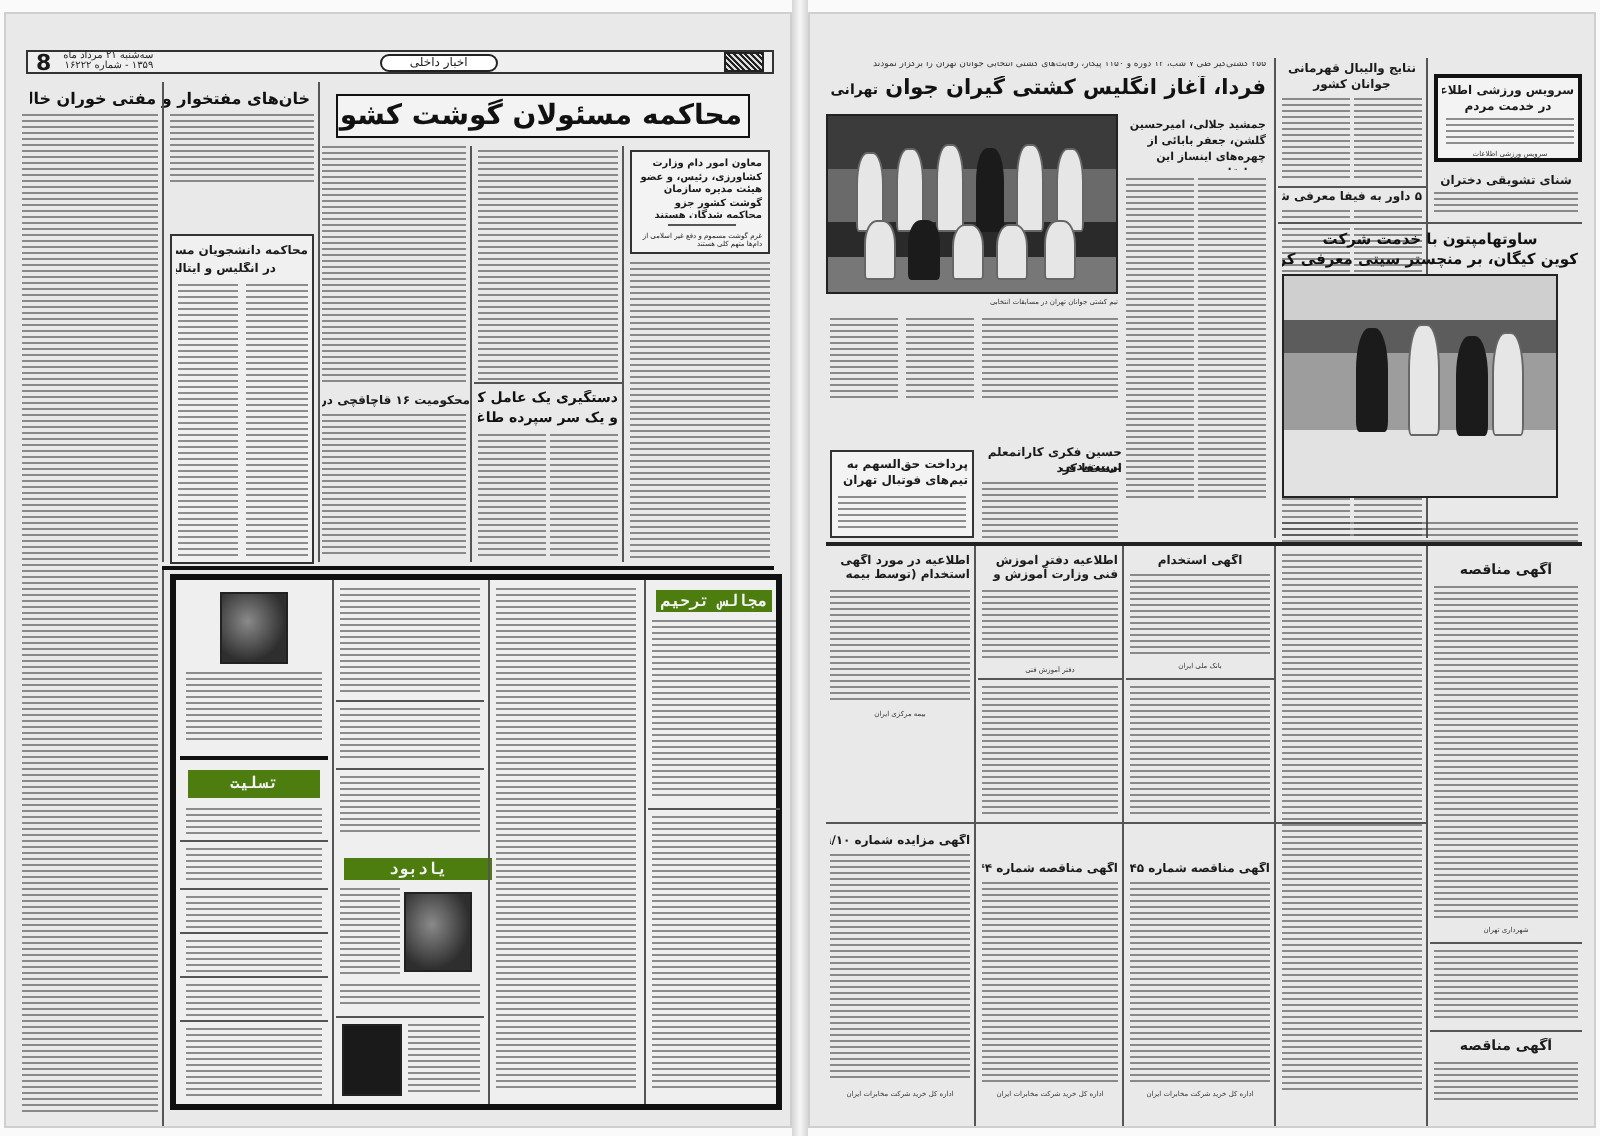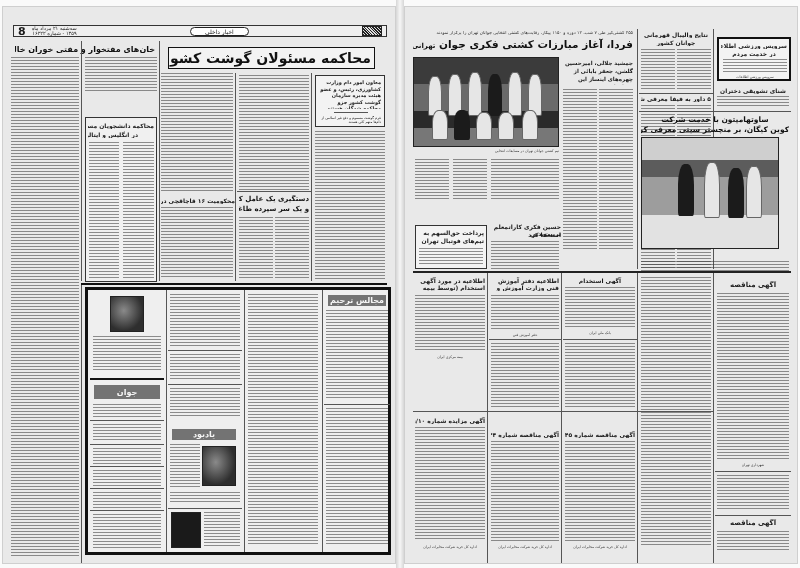--- a/index.html
+++ b/index.html
@@ -29,21 +29,21 @@
   .headline { position: absolute; direction: rtl; font-weight: bold; color: #111; white-space: nowrap; text-align: right; overflow: hidden; }
   .boxed { border: 1.5px solid #111; background: #f3f3f3; }
   .photo { position: absolute; background: radial-gradient(ellipse at 40% 40%, #8a8a8a, #2e2e2e 70%); border: 1px solid #222; }
   .photo.team { background:
       linear-gradient(180deg, #3b3b3b 0 30%, #6a6a6a 30% 60%, #2a2a2a 60% 80%, #777 80%); }
   .photo.match { background:
       linear-gradient(180deg, #cfcfcf 0 20%, #5c5c5c 20% 35%, #9d9d9d 35% 70%, #e2e2e2 70%); }
   .figure { position: absolute; border-radius: 40% 40% 10% 10%; background: #1b1b1b; }
   .figure.light { background: #e6e6e6; border: 1px solid #666; }
   .caption { position: absolute; font-size: 3.5px; line-height: 4px; direction: rtl; color: #333; overflow: hidden; }
-  .dark-banner { position: absolute; background: #737373; color: #f5f5f5; font-size: 8px; font-weight: bold; direction: rtl; display: flex; align-items: center; justify-content: center; letter-spacing: 2px; }
+  .dark-banner { position: absolute; background: #4d7c0f; color: #f5f5f5; font-size: 8px; font-weight: bold; direction: rtl; display: flex; align-items: center; justify-content: center; letter-spacing: 2px; font-family: Liberation Mono, monospace; }
   .sub { position: absolute; font-size: 6px; font-weight: bold; direction: rtl; text-align: right; white-space: nowrap; overflow: hidden; }
   .heavy-frame { position: absolute; border: 3px solid #111; }
   .frame { position: absolute; border: 1px solid #333; }
 </style>
 </head>
 <body>
 
 <div class="spread">
   <div class="gutter"></div>
 
@@ -100,41 +100,41 @@
     <div class="text-block" style="left:236px; top:210px; width:34px; height:62px;"></div>
     <div class="text-block" style="left:272px; top:210px; width:34px; height:62px;"></div>
 
     <div class="hrule" style="left:78px; top:276px; width:306px; background:#111; height:2px;"></div>
 
     <div class="heavy-frame" style="left:82px; top:280px; width:306px; height:268px; background:#efefef;">
 
       <div class="photo" style="left:22px; top:6px; width:34px; height:36px;"></div>
       <div class="text-block" style="left:5px; top:46px; width:68px; height:36px;"></div>
       <div class="hrule" style="left:2px; top:88px; width:74px; background:#111; height:2px;"></div>
-      <div class="dark-banner" style="left:6px; top:95px; width:66px; height:14px;">جوان</div>
+      <div class="dark-banner" style="left:6px; top:95px; width:66px; height:14px;">تسلیت</div>
       <div class="text-block" style="left:5px; top:114px; width:68px; height:14px;"></div>
       <div class="hrule" style="left:2px; top:130px; width:74px;"></div>
       <div class="text-block" style="left:5px; top:134px; width:68px; height:18px;"></div>
       <div class="hrule" style="left:2px; top:154px; width:74px;"></div>
       <div class="text-block" style="left:5px; top:158px; width:68px; height:16px;"></div>
       <div class="hrule" style="left:2px; top:176px; width:74px;"></div>
       <div class="text-block" style="left:5px; top:180px; width:68px; height:16px;"></div>
       <div class="hrule" style="left:2px; top:198px; width:74px;"></div>
       <div class="text-block" style="left:5px; top:202px; width:68px; height:16px;"></div>
       <div class="hrule" style="left:2px; top:220px; width:74px;"></div>
       <div class="text-block" style="left:5px; top:224px; width:68px; height:36px;"></div>
 
       <div class="vrule" style="left:78px; top:0; height:262px;"></div>
 
       <div class="text-block" style="left:82px; top:4px; width:70px; height:52px;"></div>
       <div class="hrule" style="left:80px; top:60px; width:74px;"></div>
       <div class="text-block" style="left:82px; top:64px; width:70px; height:26px;"></div>
       <div class="hrule" style="left:80px; top:94px; width:74px;"></div>
       <div class="text-block" style="left:82px; top:98px; width:70px; height:30px;"></div>
-      <div class="dark-banner" style="left:84px; top:139px; width:64px; height:11px;">یادبود</div>
+      <div class="dark-banner" style="left:84px; top:139px; width:74px; height:11px;">یادبود</div>
       <div class="text-block" style="left:82px; top:154px; width:30px; height:44px;"></div>
       <div class="photo" style="left:114px; top:156px; width:34px; height:40px;"></div>
       <div class="text-block" style="left:82px; top:202px; width:70px; height:12px;"></div>
       <div class="hrule" style="left:80px; top:218px; width:74px;"></div>
       <div class="photo" style="left:83px; top:222px; width:30px; height:36px; background:#1a1a1a;"></div>
       <div class="text-block" style="left:116px; top:222px; width:36px; height:36px;"></div>
 
       <div class="vrule" style="left:156px; top:0; height:262px;"></div>
 
       <div class="text-block" style="left:160px; top:4px; width:70px; height:250px;"></div>
@@ -145,21 +145,21 @@
       <div class="hrule" style="left:236px; top:114px; width:66px;"></div>
       <div class="text-block" style="left:238px; top:118px; width:62px; height:138px;"></div>
     </div>
   </div>
 
   <div class="page right">
 
 
     <div class="caption" style="left:8px; top:24px; width:220px; height:5px; font-size:4.5px;">۲۵۵ کشتی‌گیر طی ۷ شب، ۱۲ دوره و ۱۱۵۰ پیکار، رقابت‌های کشتی انتخابی جوانان تهران را برگزار نمودند</div>
     <div class="headline" style="left:8px; top:31px; width:220px; font-size:10.5px;">
-      <span>فردا، آغاز مبارزات کشتی فکری جوان</span>
+      <span>فردا، آغاز انگلیس کشتی گیران جوان</span>
       <span style="font-size:7px;">تهرانی و شهرستانی</span>
     </div>
 
     <div class="photo team" style="left:8px; top:50px; width:146px; height:90px;">
       <div class="figure light" style="left:14px; top:18px; width:14px; height:40px;"></div>
       <div class="figure light" style="left:34px; top:16px; width:14px; height:42px;"></div>
       <div class="figure light" style="left:54px; top:14px; width:14px; height:44px;"></div>
       <div class="figure" style="left:74px; top:16px; width:14px; height:42px;"></div>
       <div class="figure light" style="left:94px; top:14px; width:14px; height:44px;"></div>
       <div class="figure light" style="left:114px; top:16px; width:14px; height:42px;"></div>

